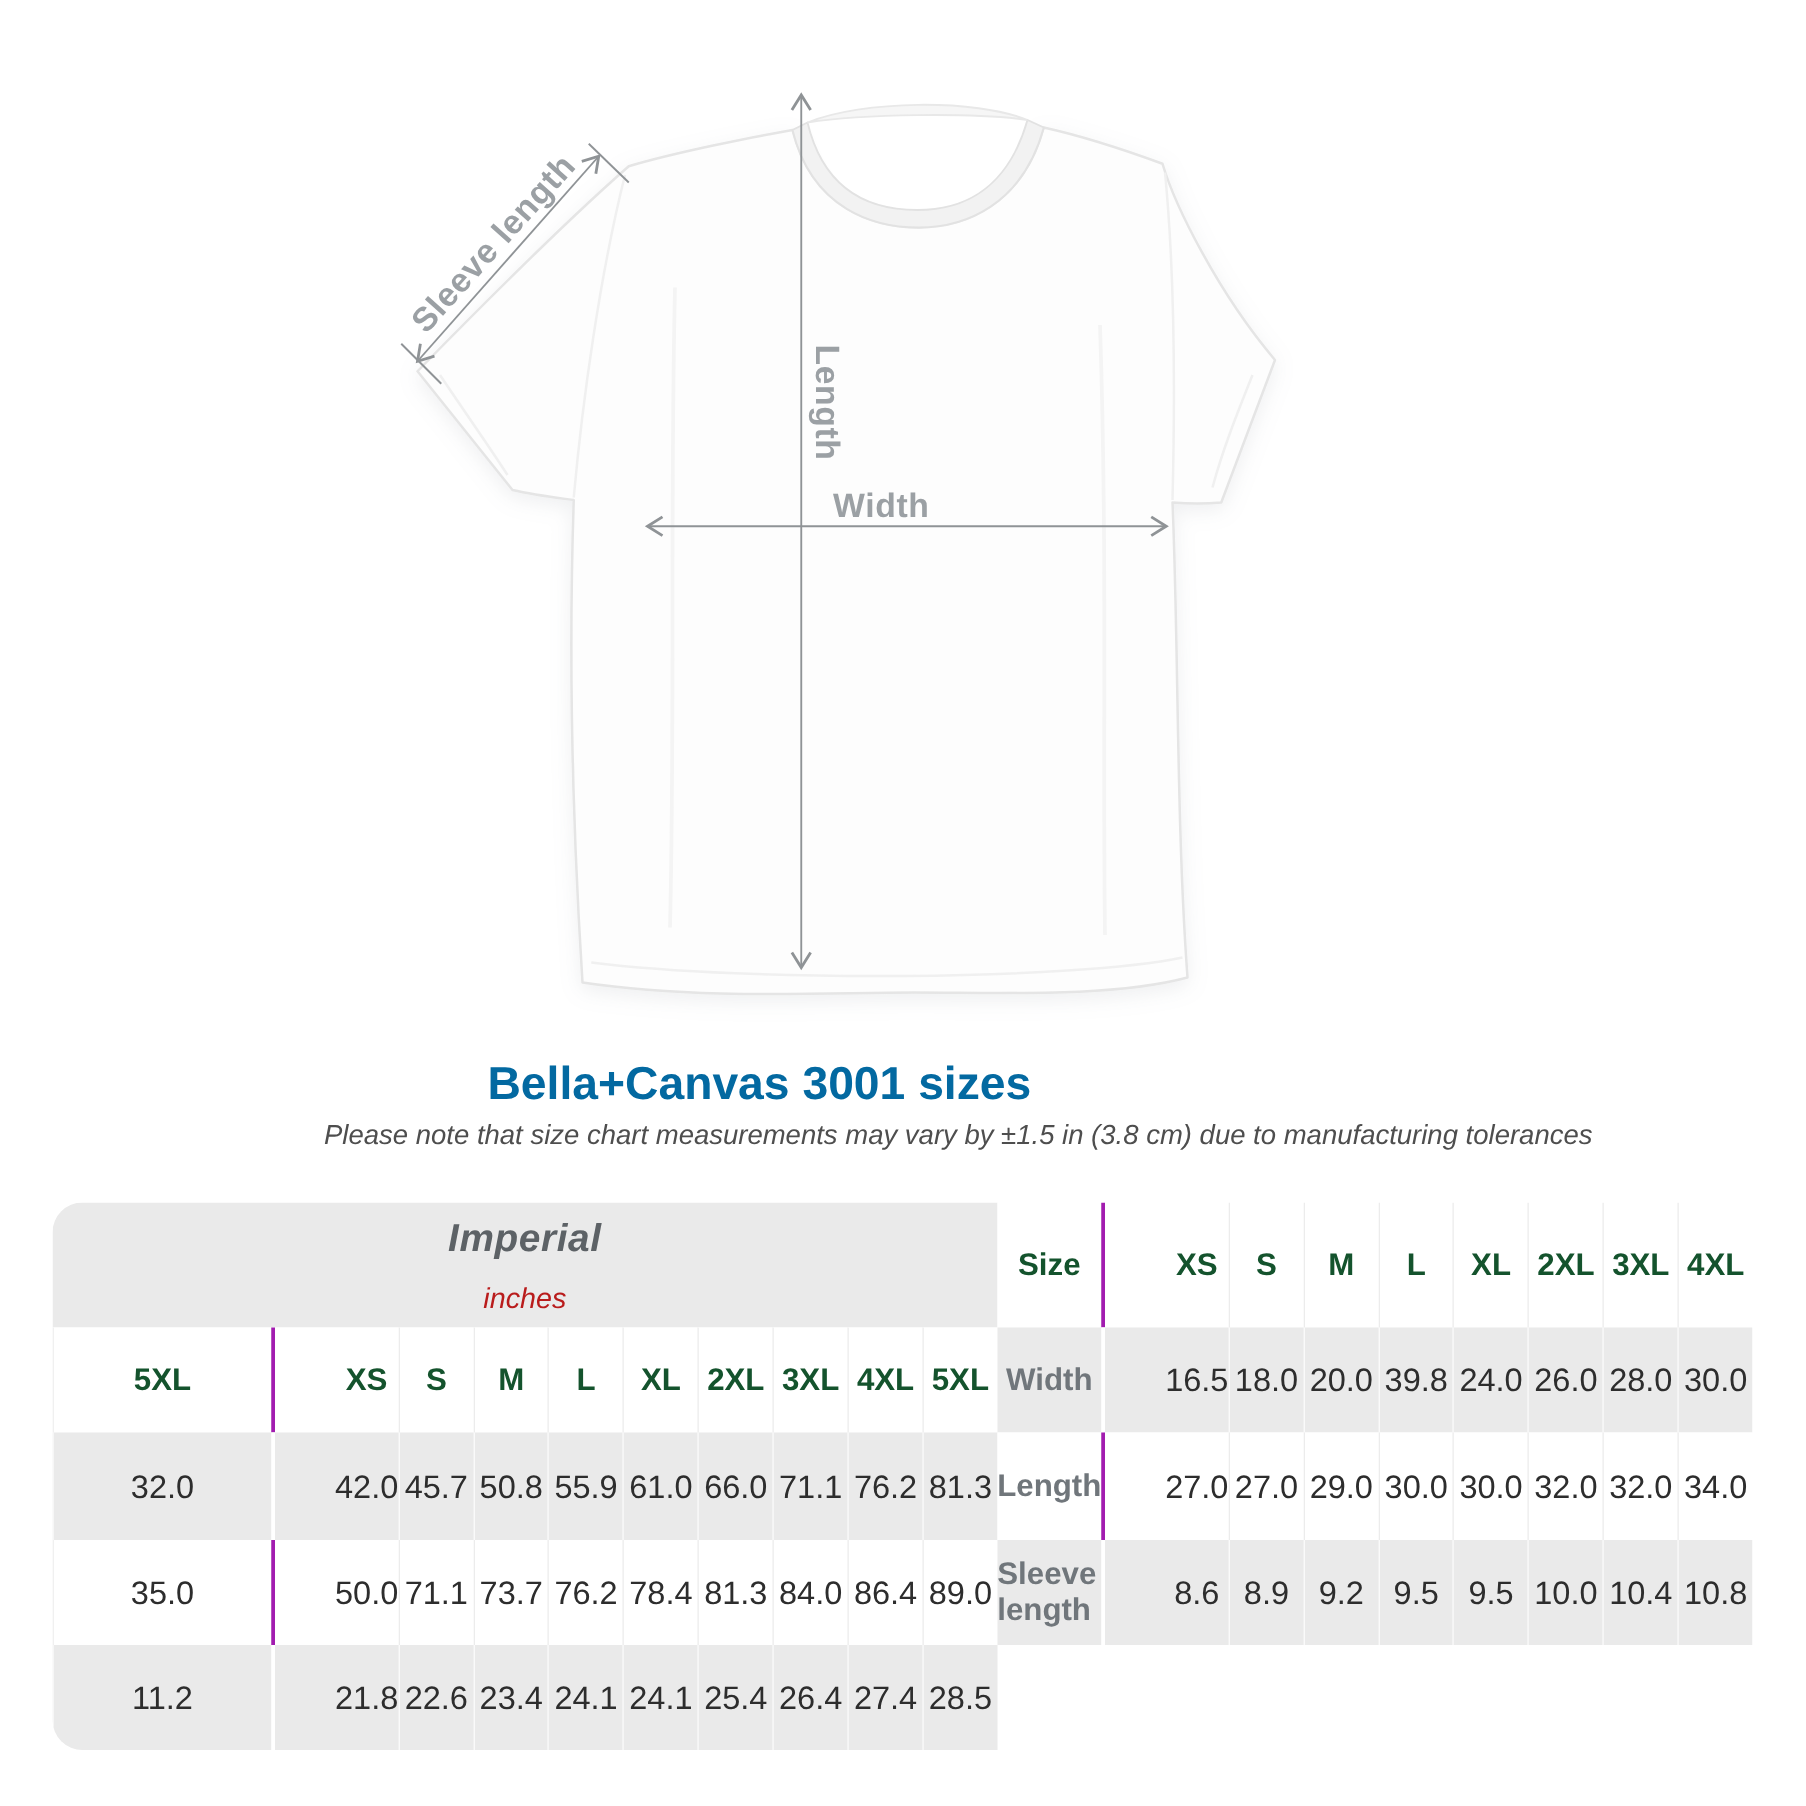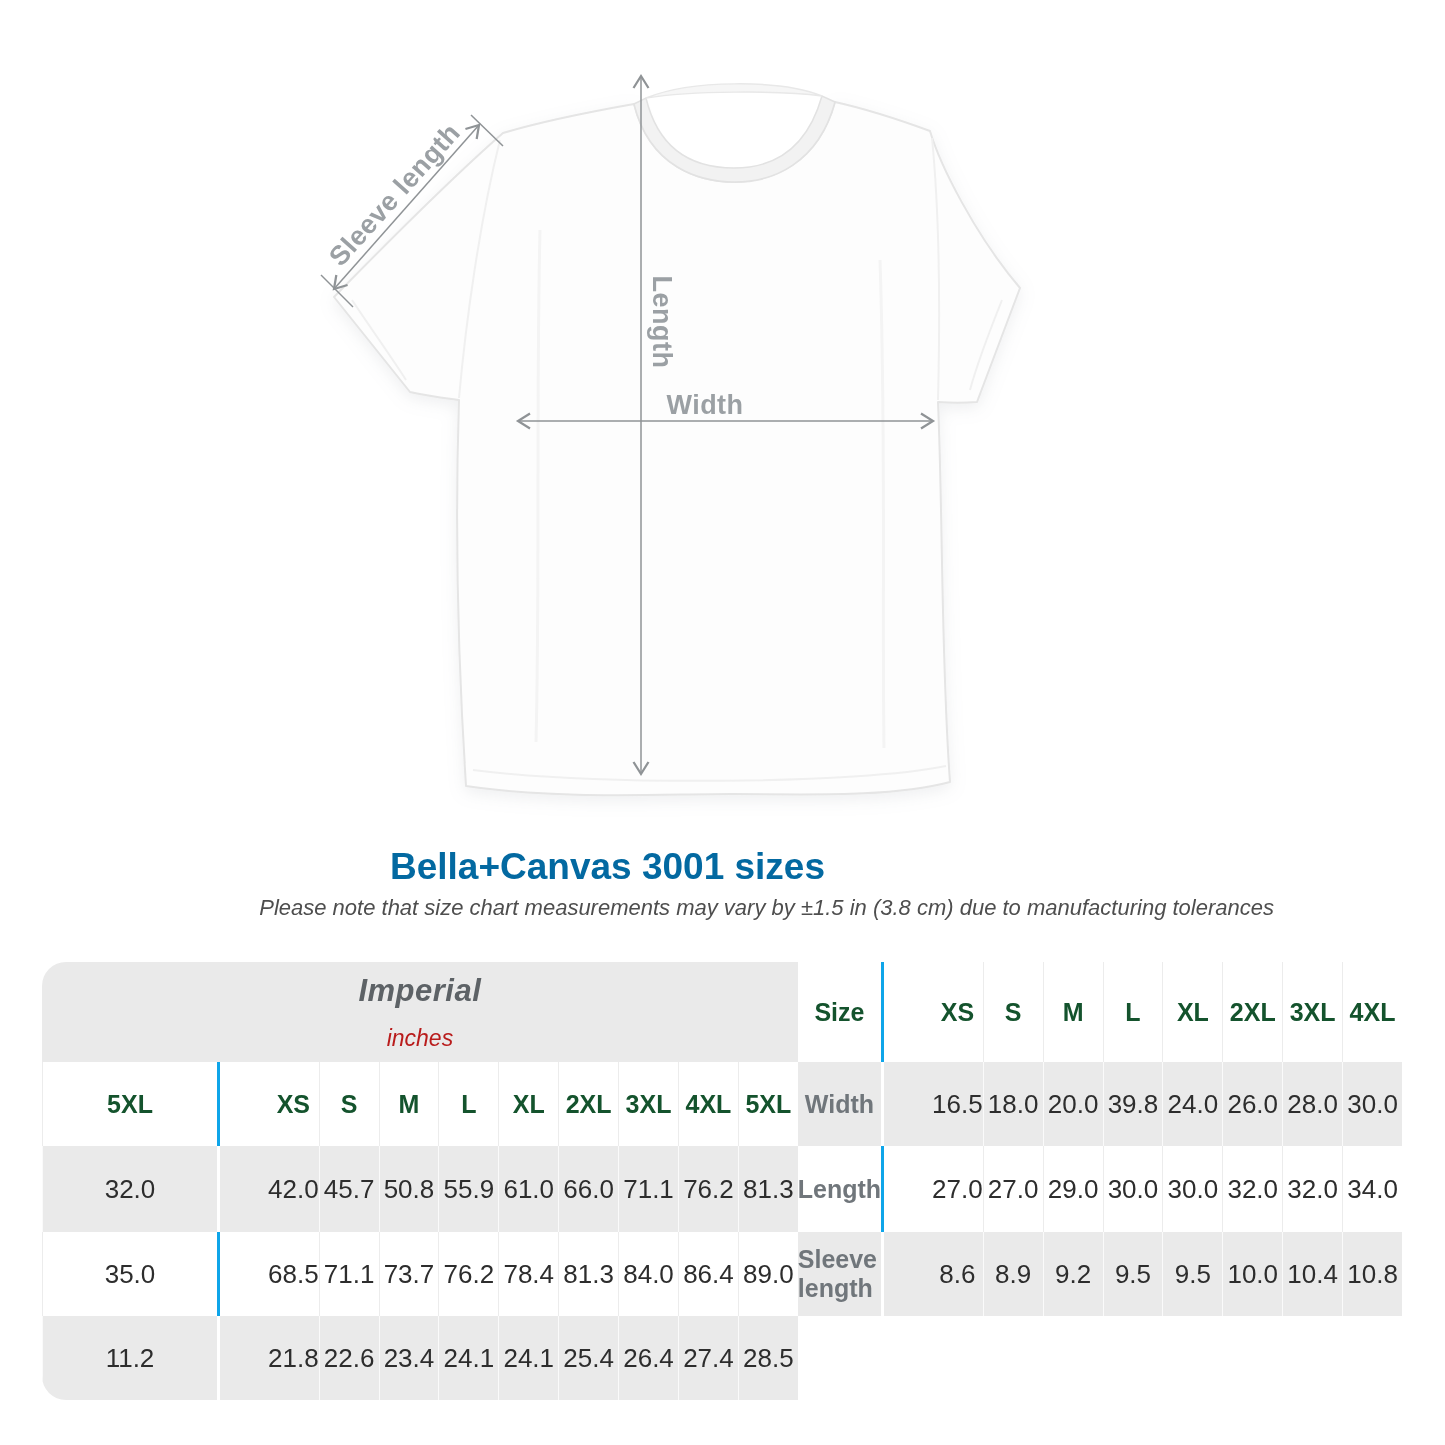--- a/index.html
+++ b/index.html
@@ -26,21 +26,21 @@
        grid-template-rows:100px 84px 86px 84px 84px;}
   .band{background:#eaeaea;display:flex;flex-direction:column;align-items:center;justify-content:center;gap:16px;}
   .band1{grid-column:1 / span 10;}
   .band2{grid-column:11 / span 9;}
   .sec-title{font-size:31px;font-weight:bold;font-style:italic;color:#5d6266;letter-spacing:.5px;}
   .sec-unit{font-size:23px;font-style:italic;color:#b91c1c;}
   .c{display:flex;align-items:center;justify-content:center;font-size:26px;color:#2d2d2d;background:#ffffff;}
   .c.lab{font-weight:bold;color:#70767b;font-size:25px;}
   .c.hdr{font-weight:bold;color:#14532d;font-size:25px;}
   .c.sep{border-left:1px solid #ececec;}
-  .c.sep-strong{border-left:3px solid #0ea5e9;padding-left:48px;}
+  .c.sep-strong{border-left:3px solid #a21caf;padding-left:48px;}
   .c.row-gray{background:#eaeaea;}
   .c.row-gray.sep{border-left-color:#fafafa;}
   .c.row-gray.sep-strong{border-left-color:#ffffff;text-align:center;}
 </style>
 </head>
 <body>
 
 <div class="page">
 
   <div class="diagram">
@@ -152,21 +152,21 @@
       <div class="c lab">Length</div>
       <div class="c sep-strong">27.0</div>
       <div class="c sep">27.0</div>
       <div class="c sep">29.0</div>
       <div class="c sep">30.0</div>
       <div class="c sep">30.0</div>
       <div class="c sep">32.0</div>
       <div class="c sep">32.0</div>
       <div class="c sep">34.0</div>
       <div class="c sep">35.0</div>
-      <div class="c sep-strong">68.5</div>
+      <div class="c sep-strong">50.0</div>
       <div class="c sep">71.1</div>
       <div class="c sep">73.7</div>
       <div class="c sep">76.2</div>
       <div class="c sep">78.4</div>
       <div class="c sep">81.3</div>
       <div class="c sep">84.0</div>
       <div class="c sep">86.4</div>
       <div class="c sep">89.0</div>
       <div class="c lab row-gray">Sleeve length</div>
       <div class="c sep-strong row-gray">8.6</div>

